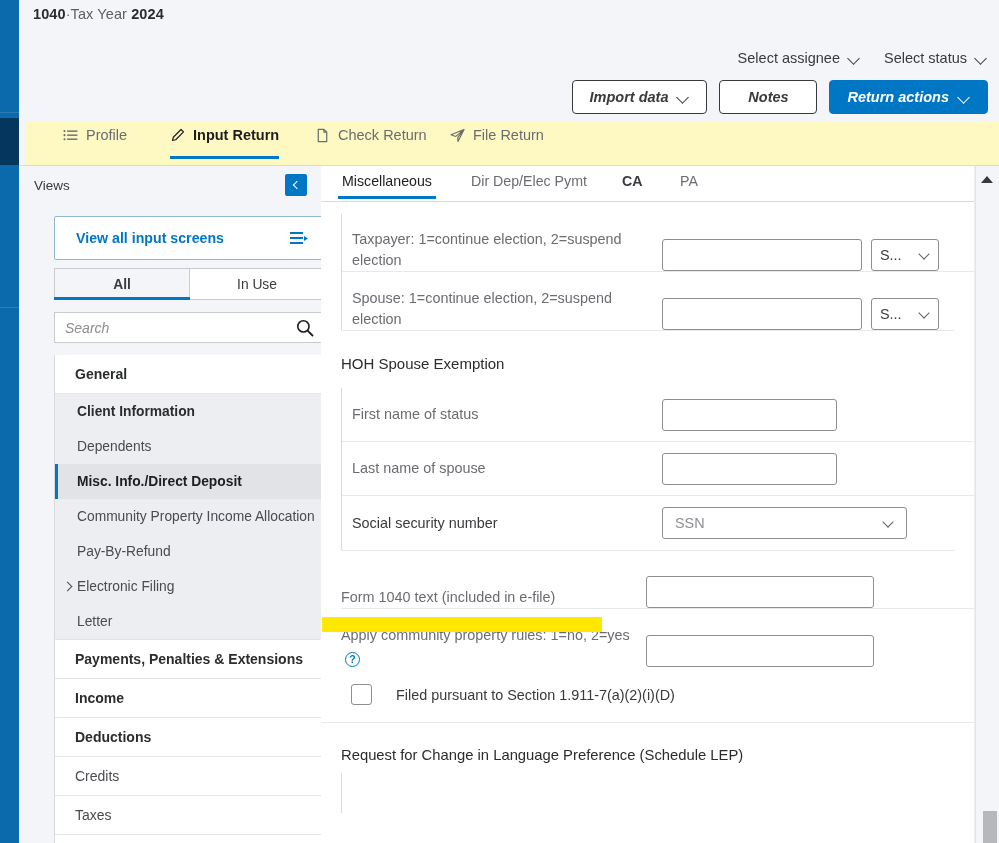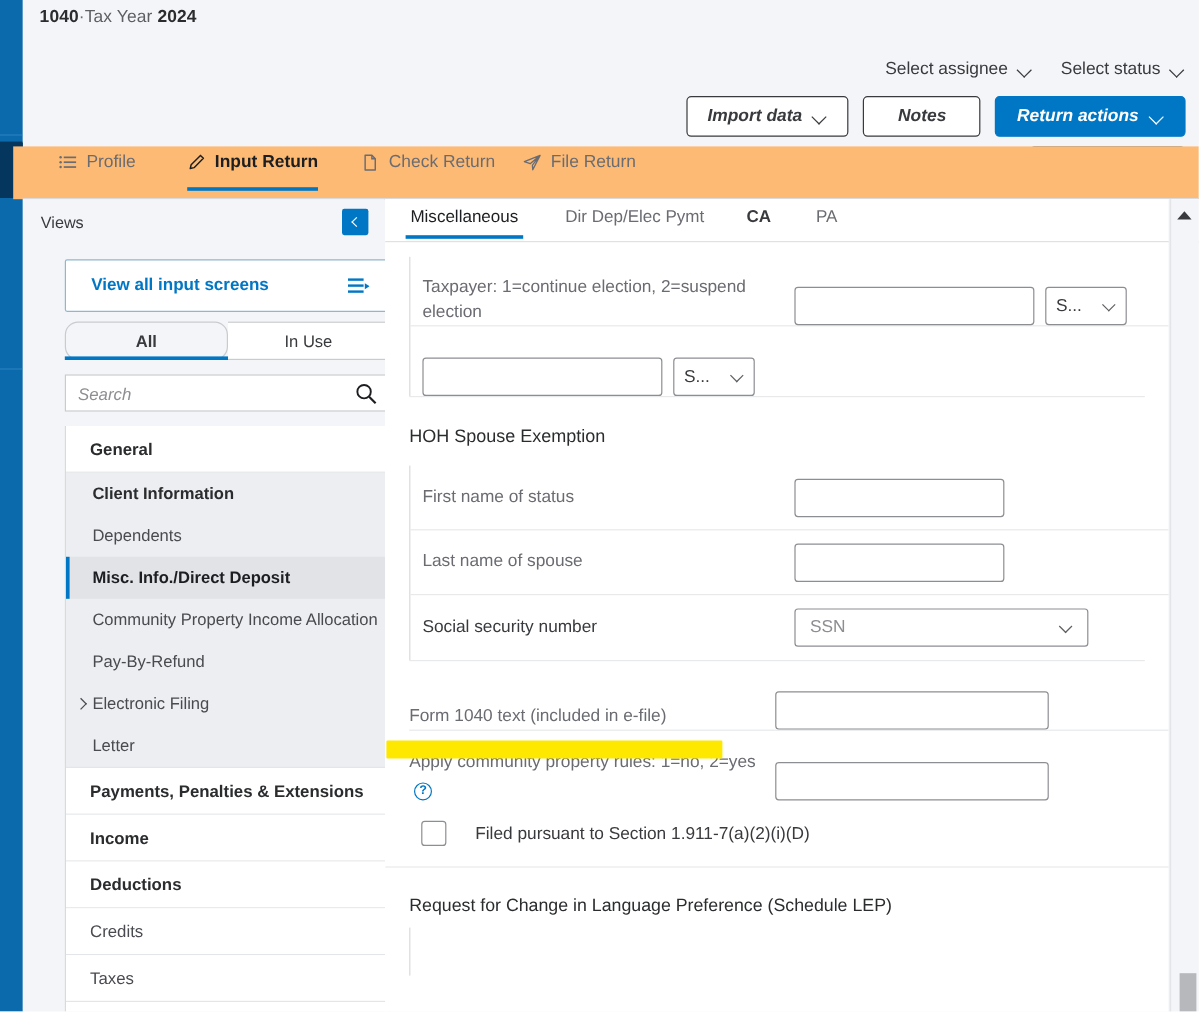--- a/index.html
+++ b/index.html
@@ -44,21 +44,21 @@
     display: inline-flex; align-items: center; justify-content: center; gap: 10px;
     padding: 0 16px; cursor: pointer; font-family: "Liberation Sans", sans-serif;
   }
   .btn.primary { background: #0077c5; border-color: #0077c5; color: #fff; }
   .btn.wide { padding: 0 17px; }
 
   .reviewrow { position: absolute; top: 122px; right: 11px; }
   .btn.review { height: 33px; border-width: 1.4px; }
 
   
-  .navtabs { position: absolute; left: 11px; top: 122px; right: 0; height: 44px; background: #fdba74; }
+  .navtabs { position: absolute; left: 25px; top: 122px; right: 0; height: 44px; background: #fef9c3; }
   .navtabs-line { position: absolute; left: 19px; top: 165px; right: 0; height: 1px; background: #d9dadd; }
   .navtab {
     position: absolute; top: 5px; display: flex; align-items: center; gap: 8px;
     font-size: 14.5px; color: #6b6c72; cursor: pointer; padding-bottom: 10px;
   }
   .navtab.active { color: #1d1e21; font-weight: 700; }
   .navtab .underline { position: absolute; left: 0; right: 0; bottom: -6px; height: 3px; background: #0077c5; }
   .nt-icon { width: 15px; height: 15px; display: inline-block; }
 
   
@@ -80,21 +80,21 @@
     display: flex; align-items: center; cursor: pointer;
   }
   .viewall span { color: #0077c5; font-weight: 700; font-size: 14.2px; margin-left: 21px; }
   .viewall .listicon { position: absolute; right: 16px; top: 14px; width: 18px; height: 15px; }
 
   .segmented { position: absolute; left: 35px; top: 102px; width: 271px; height: 32px; display: flex; }
   .seg {
     flex: 1; border: 1px solid #c9cbce; background: #fff; display: flex; align-items: center; justify-content: center;
     font-size: 13.8px; color: #393a3d; cursor: pointer; position: relative;
   }
-  .seg.active { font-weight: 700; background: #f4f5f8; border-radius: 11px; }
+  .seg.active { font-weight: 700; background: #f4f5f8; }
   .seg.active::after { content: ""; position: absolute; left: -1px; right: -1px; bottom: -1px; height: 3px; background: #0077c5; }
   .seg + .seg { border-left: none; }
 
   .searchbox {
     position: absolute; left: 35px; top: 146px; width: 271px; height: 31px;
     border: 1px solid #c9cbce; background: #fff; display: flex; align-items: center;
   }
   .searchbox input {
     border: none; outline: none; flex: 1; height: 100%; padding: 0 10px;
     font-size: 14px; font-style: italic; color: #6b6c72; background: transparent;
@@ -401,20 +401,21 @@
       <div class="rows" style="margin-top:12px">
         <div class="row tall">
           <div class="rlabel">Taxpayer: 1=continue election, 2=suspend election</div>
           <div class="field w200"></div>
           <div class="select-sm">
             <span>S...</span>
             <span class="chev-sm"></span>
           </div>
         </div>
         <div class="row tall">
+          <div class="rlabel">Spouse: 1=continue election, 2=suspend election</div>
           <div class="field w200"></div>
           <div class="select-sm">
             <span>S...</span>
             <span class="chev-sm"></span>
           </div>
         </div>
       </div>
 
       <div class="divider-thick"></div>
 

